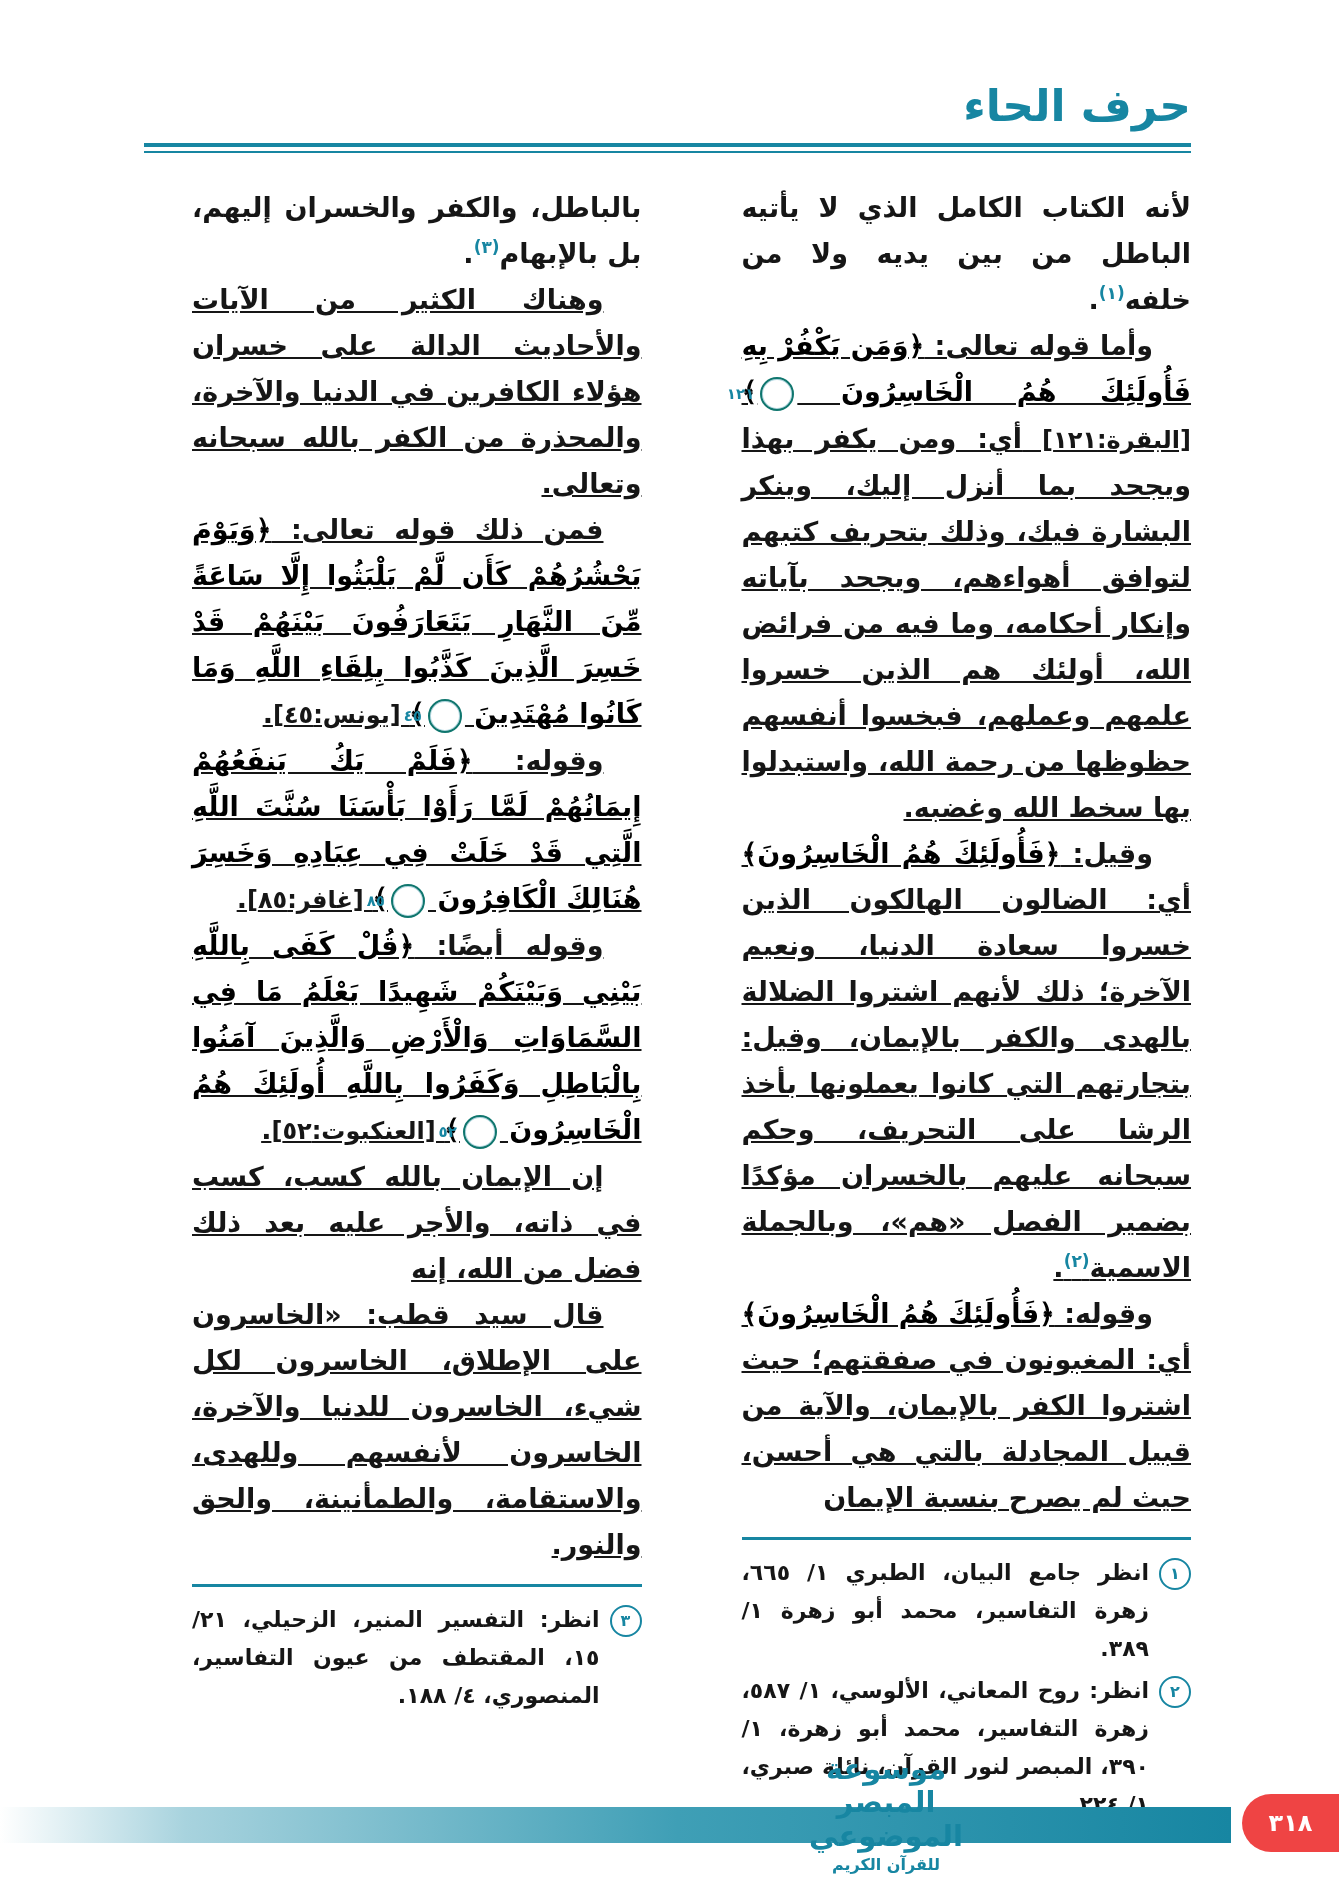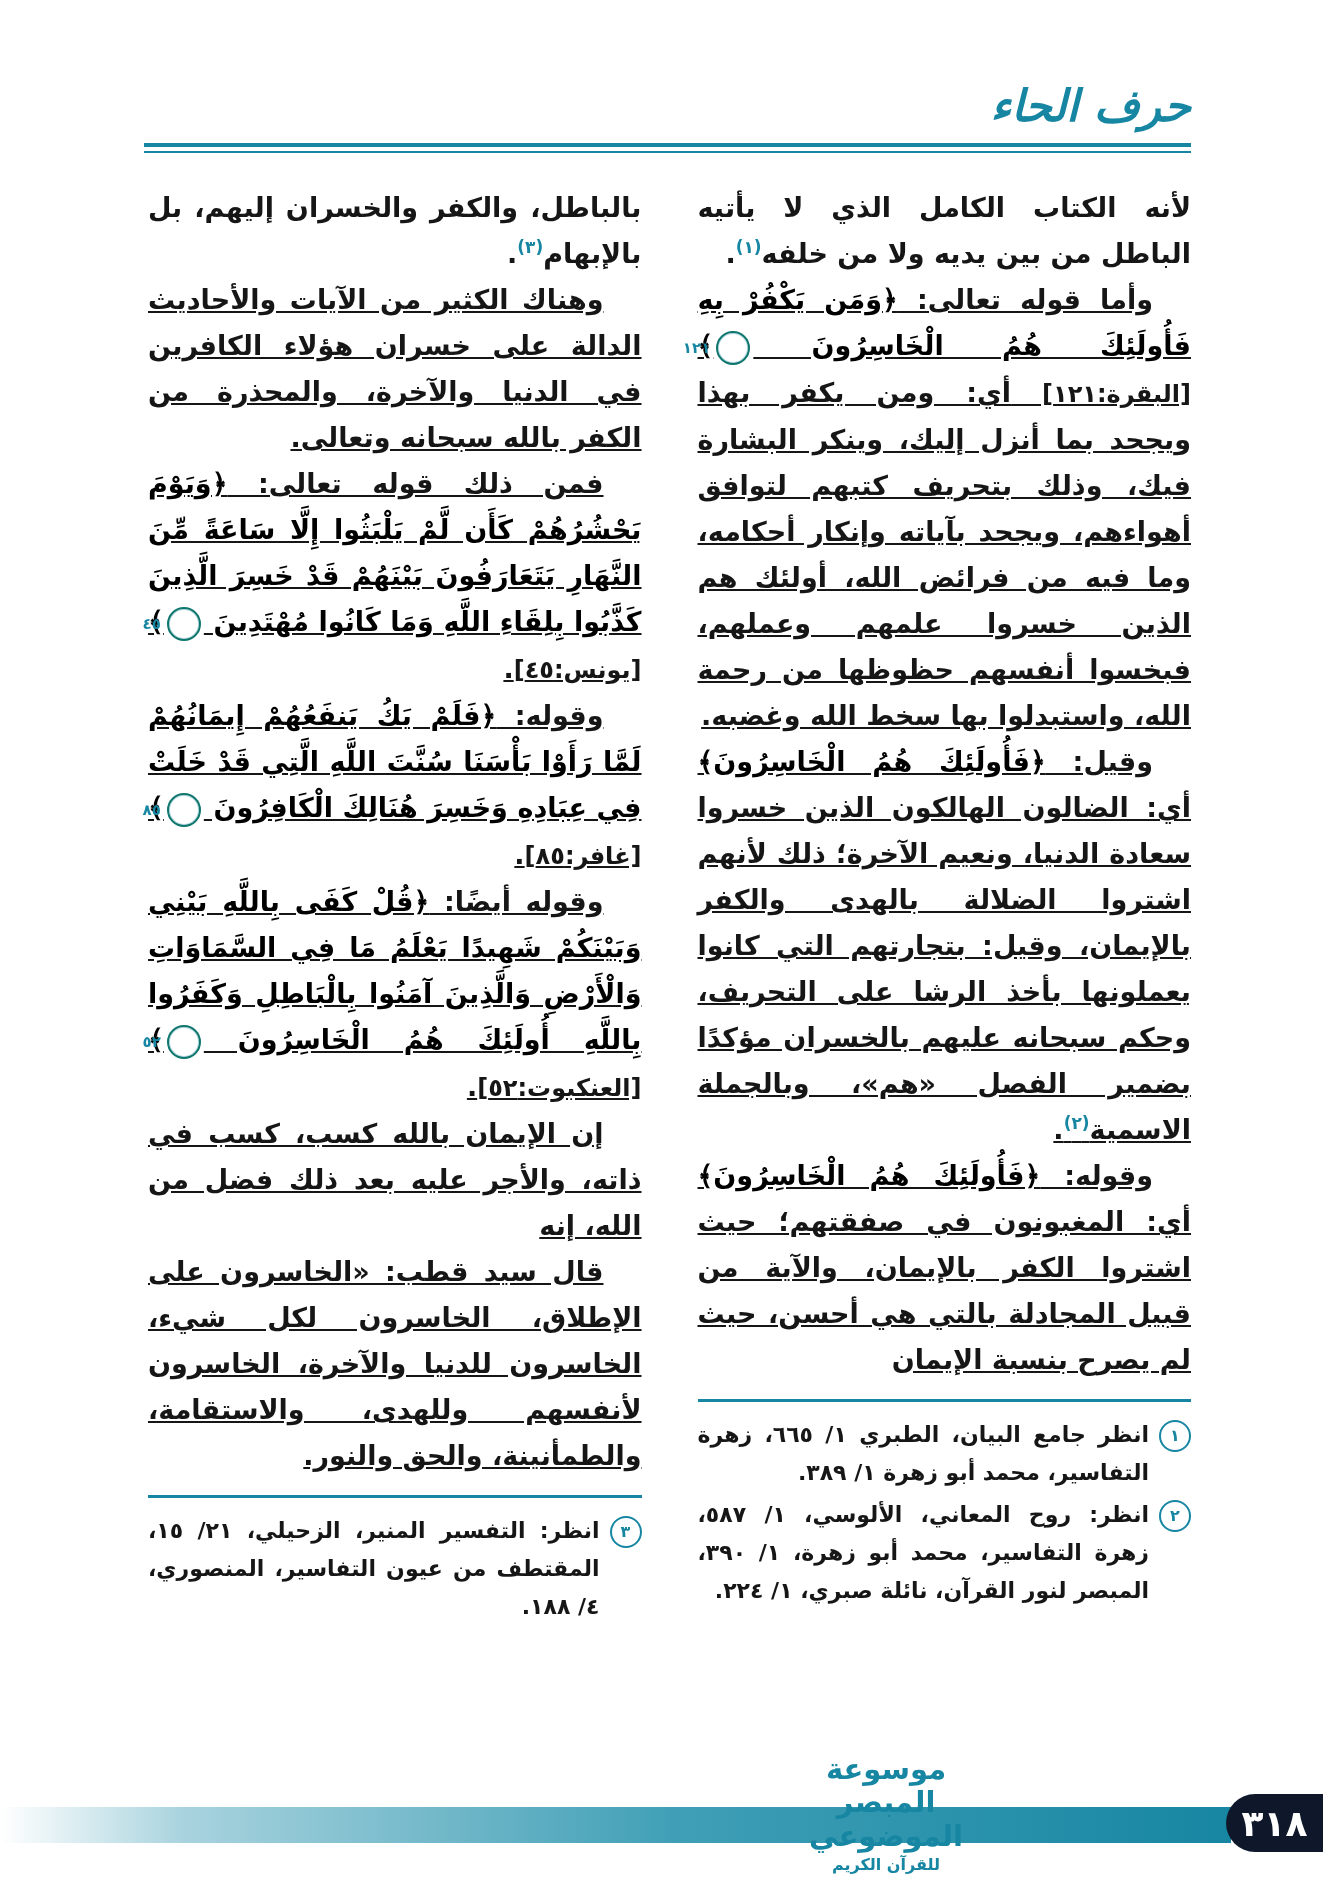--- a/index.html
+++ b/index.html
@@ -14,21 +14,20 @@
     height:1890px;
     background:#ffffff;
     overflow:hidden;
   }
   
   .page-header {
     position:absolute;
     top:80px;
     right:148px;
     left:144px;
-    font-style:italic;
   }
   .chapter-title {
     color:#1786a2;
     font-size:44px;
     font-weight:bold;
     text-align:right;
     line-height:1.2;
     letter-spacing:-1px;
   }
   .rule-thick { height:4px; background:#1786a2; margin-top:10px; }
@@ -37,21 +36,21 @@
   
   .page-body {
     position:absolute;
     top:185px;
     right:148px;
     left:148px;
     display:flex;
     gap:56px;
     align-items:flex-start;
   }
-  .column { flex:1 1 0; min-width:0; }
+  .column { flex:1 1 0; min-width:0;margin-left:44px; }
   .para {
     font-size:27px;
     font-weight:700;
     line-height:46px;
     color:#161616;
     text-align:justify;
   }
   .para.indent { text-indent:38px;text-decoration:underline; }
   .seg-t  { color:#161616; }
   .seg-q  { color:#000000; }
@@ -132,27 +131,27 @@
     letter-spacing:-1px;
   }
   .logo-sub {
     font-size:16px;
     font-weight:bold;
     margin-top:2px;
   }
   .page-badge {
     position:absolute;
     bottom:38px;
-    right:16px;
+    right:0;
     width:97px;
     height:58px;
-    background:#0f172a;
+    background:#ef4444;
     border-radius:29px 0 0 29px;
     color:#ffffff;
-    font-size:36px;
+    font-size:24px;
     font-weight:bold;
     display:flex;
     align-items:center;
     justify-content:center;
     z-index:3;
   }
 </style>
 </head>
 <body>
 

